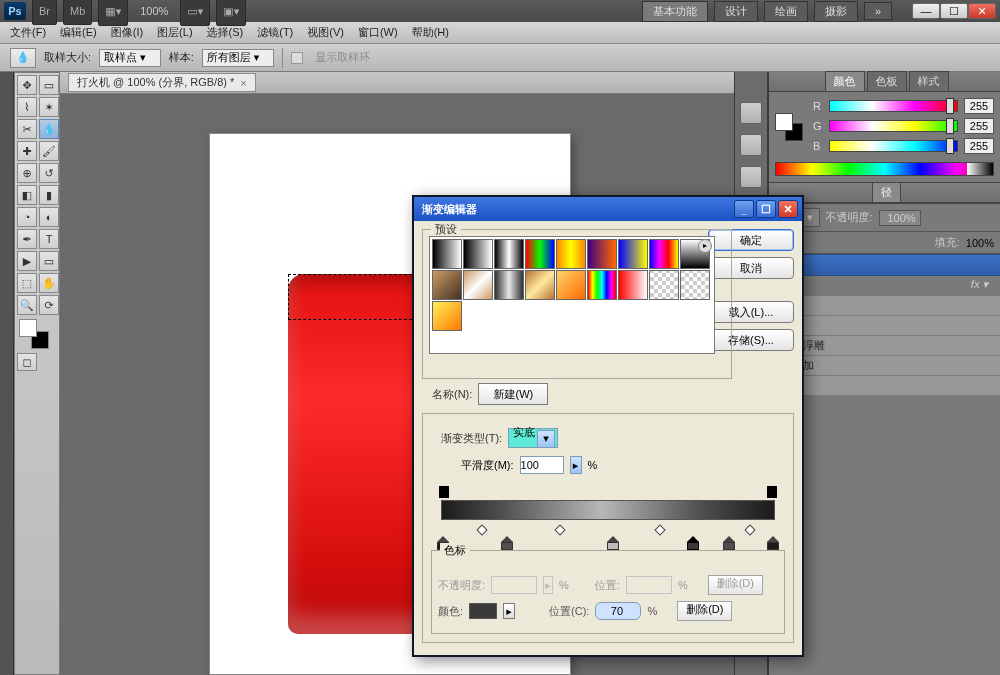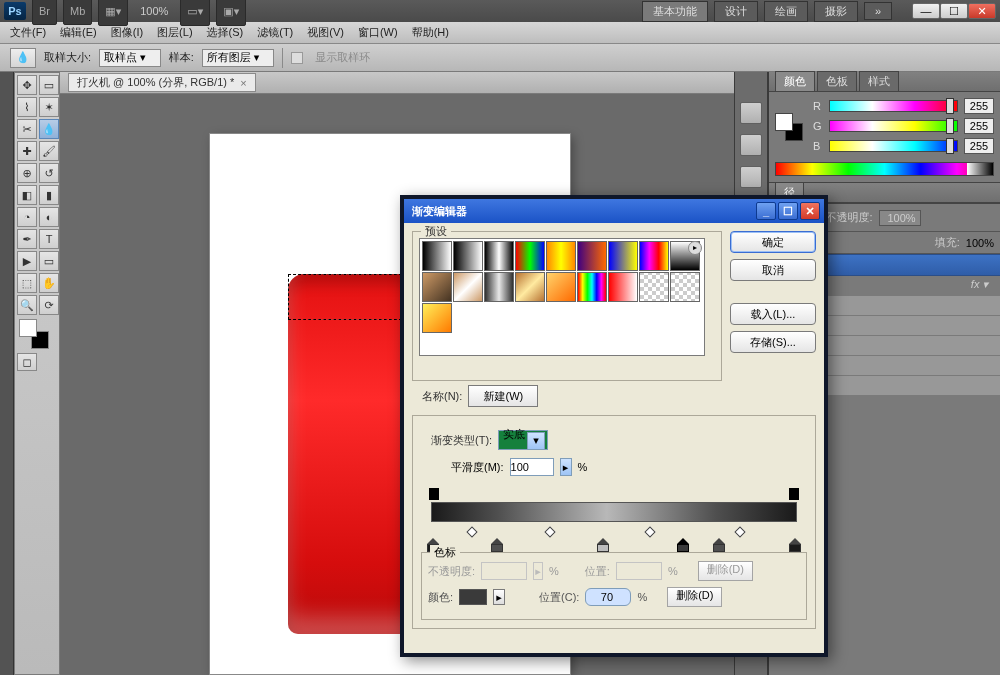--- a/index.html
+++ b/index.html
@@ -48,21 +48,21 @@
 .paper { position: absolute; left: 150px; top: 40px; width: 360px; height: 540px; background: #fff; box-shadow: 0 0 0 1px #888, 3px 3px 10px rgba(0,0,0,.35); }
 .red-shape { position:absolute; left:78px; top:140px; width:240px; height:360px; border-radius: 16px 16px 10px 10px; background: linear-gradient(180deg,#e31010 0%,#ff2a2a 35%,#d60d0d 80%,#b80a0a 100%); box-shadow: inset 0 -18px 20px rgba(255,255,255,.25), inset 0 10px 14px rgba(0,0,0,.2);}
 .marquee { position:absolute; left:78px; top:140px; width:240px; height:46px; border:1px dashed #fff; outline:1px dashed #000; outline-offset:-1px; }
 
 
 .mid-strip { width: 34px; background: #6c6c6c; border-left:1px solid #3a3a3a; border-right:1px solid #3a3a3a; padding-top: 30px; display:flex; flex-direction:column; align-items:center; gap:10px;}
 .mid-strip .ic { width:22px; height:22px; background: linear-gradient(#cfcfcf,#b0b0b0); border:1px solid #606060; border-radius:2px;}
 
 
 .panels { width: 232px; background: #6c6c6c; border-left: 1px solid #3a3a3a; display:flex; flex-direction:column; }
-.ptabs { height: 20px; background: linear-gradient(#818181,#6f6f6f); display:flex; align-items:flex-end; border-bottom:1px solid #444; padding-left:6px;}
+.ptabs { height: 20px; background: linear-gradient(#818181,#6f6f6f); display:flex; align-items:flex-end; border-bottom:1px solid #444; padding-left:6px;justify-content:center;}
 .ptab { background:#6a6a6a; color:#ddd; padding:2px 8px; border:1px solid #444; border-bottom:none; margin-right:2px; }
 .ptab.active { background:#8a8a8a; color:#fff; }
 .color-panel { background:#7a7a7a; padding:6px; border-bottom:1px solid #444;}
 .color-panel .row { display:flex; align-items:center; gap:6px; margin-bottom:4px;}
 .cp-swatches { position:relative; width:32px; height:30px;}
 .cp-swatches .b2 { position:absolute; left:10px; top:10px; width:18px; height:18px; background:#000; border:1px solid #444;}
 .cp-swatches .b1 { position:absolute; left:0; top:0; width:18px; height:18px; background:#fff; border:1px solid #444;}
 .slider { flex:1; height:12px; border:1px solid #444; position:relative;}
 .slider.r { background: linear-gradient(90deg,#00ffff,#fff,#ff00ff,#f00);}
 .slider.g { background: linear-gradient(90deg,#f0f,#fff,#ff0,#0f0);}
@@ -77,52 +77,52 @@
 .lyr-controls .sel { background:#888; border:1px solid #555; padding:1px 6px; color:#ccc;}
 .lyr-controls .lbl { color:#ccc;}
 .lyr-controls .val { background:#888; border:1px solid #555; padding:1px 4px; width:42px; text-align:right; color:#ccc;}
 .lyr-row2 { height:22px; display:flex; align-items:center; justify-content:flex-end; gap:6px; padding:0 6px; border-bottom:1px solid #555;}
 .layer-sel { height: 22px; background: linear-gradient(#3d72c4,#2f5da8); border-top:1px solid #2b4e88; border-bottom:1px solid #2b4e88;}
 .fx-badge { text-align:right; padding:2px 12px; color:#ccc; font-style:italic;}
 .effect-list { padding: 2px 0;}
 .effect-item { color:#222; background:#989898; padding:2px 12px; border-top:1px solid #7a7a7a;}
 
 
-.dialog { position:absolute; left:400px; top:195px; width:428px; height:462px; background:#ece9d8; border:4px solid #0f172a; box-shadow: 4px 4px 14px rgba(0,0,0,.45); }
+.dialog { position:absolute; left:412px; top:195px; width:392px; height:462px; background:#ece9d8; border:2px solid #0f172a; box-shadow: 4px 4px 14px rgba(0,0,0,.45); }
 .dlg-title { height:24px; background: linear-gradient(#3f77e0,#1b53c6); color:#fff; display:flex; align-items:center; padding:0 4px 0 8px; font-weight:bold; }
 .dlg-title .sp { flex:1;}
 .dlg-title .tbtn { width:20px; height:18px; margin-left:2px; border:1px solid #0d3a90; background: linear-gradient(#6fa1f1,#3a6dd2); color:#fff; text-align:center; line-height:16px; font-size:11px; border-radius:2px;}
 .dlg-title .tbtn.close { background: linear-gradient(#f1745f,#d23a28);}
 .dlg-body { position:absolute; top:24px; left:0; right:0; bottom:0; padding:8px;}
 .fieldset { border:1px solid #aca899; padding:6px; margin-bottom:2px; position:relative;}
 .fieldset > .legend { position:absolute; top:-8px; left:8px; background:#ece9d8; padding:0 4px; color:#333;}
 .presets-grid { width: 286px; height: 118px; border:1px solid #7a7a7a; background:#fff; padding:0; position:relative;}
 .presets-grid .menu-arrow{ position:absolute; right:2px; top:2px; width:14px;height:14px;border:1px solid #888;background:#ddd;border-radius:50%; font-size:8px; text-align:center; line-height:12px;}
 .pg-inner{ display:grid; grid-template-columns: repeat(9, 30px); grid-auto-rows:30px; gap:1px; padding:2px; }
 .sw { border:1px solid #666; }
 .dlg-btns { position:absolute; right:8px; top:8px; width:86px; display:flex; flex-direction:column; gap:6px;}
 .dlg-btn { height:22px; border:1px solid #7a7a7a; background: linear-gradient(#fff,#e5e5e5); text-align:center; line-height:20px; border-radius:4px; }
 .dlg-btn.default { border:1px solid #3a6dd2; box-shadow:inset 0 0 0 1px #9cc0f5; }
 .name-row, .type-row { display:flex; align-items:center; gap:6px; margin:4px 0 8px 10px;}
 .name-row label, .type-row label { color:#333;}
 .name-input { flex:0 0 224px; height:20px; border:1px solid #7f9db9; background:#fff; padding:0 4px;}
 .new-btn { height:22px; width:70px; border:1px solid #7a7a7a; background: linear-gradient(#fff,#e5e5e5); text-align:center; line-height:20px;}
-.dd { height:20px; border:1px solid #7f9db9; background:#15803d; padding:0 22px 12px 4px; display:inline-flex; align-items:center; position:relative;}
+.dd { height:20px; border:1px solid #7f9db9; background:#5eead4; padding:0 22px 12px 4px; display:inline-flex; align-items:center; position:relative;}
 .dd::after { content:"▾"; position:absolute; right:2px; top:1px; width:16px; height:16px; background:linear-gradient(#cde3ff,#9ec4f5); border:1px solid #7f9db9; text-align:center; line-height:14px; }
 .smooth-input { width:44px; height:18px; border:1px solid #7f9db9; background:#fff; text-align:left; padding-right:18px;}
 .smooth-row { display:flex; align-items:center; gap:6px; margin-left:30px;}
 .grad-editor { position:relative; height:66px; margin-top:10px;}
 .grad-bar { position:absolute; left:10px; right:10px; top:16px; height:20px; border:1px solid #555; background: linear-gradient(90deg, #1a1a1a 0%, #4f4f4f 18%, #b8b8b8 48%, #4f4f4f 78%, #1a1a1a 100%);}
 .ostop { position:absolute; top:2px; width:10px; height:12px; background:#000; }
 .ostop.l{left:8px;} .ostop.r{right:8px;}
 .diamond { position:absolute; bottom:16px; width:8px;height:8px; transform:rotate(45deg); border:1px solid #444; background:#fff;}
 .cstop { position:absolute; bottom:0; width:12px;height:14px; }
 .cstop .tri{ width:0;height:0;border-left:6px solid transparent;border-right:6px solid transparent;border-bottom:6px solid #444; margin:0 auto;}
 .cstop .box{ width:12px;height:8px;border:1px solid #333;}
-.stops-field { border:1px solid #aca899; padding:8px 6px 6px 6px; position:relative;}
+.stops-field { border:1px solid #aca899; padding:24px 6px 6px 6px; position:relative;}
 .stops-field .legend { position:absolute; top:-8px; left:8px; background:#ece9d8; padding:0 4px;}
 .sf-row { display:flex; align-items:center; gap:6px; margin-bottom:6px; flex-wrap:nowrap;}
 .sf-row .lbl { color:#555; white-space:nowrap;}
 .sf-row.disabled .lbl, .sf-row.disabled .mini-inp { color:#9a9a9a;}
 .mini-inp { width:46px; height:18px; border:1px solid #a0a0a0; background:#fff; text-align:right; padding-right:3px;}
 .mini-inp.disabled{ background:#ece9d8; border-color:#c4c4c4;}
 .sf-btn { height:20px; border:1px solid #a4a4a4; background:linear-gradient(#fff,#e5e5e5); padding:0 8px;}
 .sf-btn.disabled { color:#9a9a9a;}
 .color-chip { width:28px; height:16px; border:1px solid #555; background:#3a3a3a; display:inline-block;}
 .chip-arrow { width:12px;height:16px;border:1px solid #7a7a7a;background:linear-gradient(#fff,#ddd);text-align:center;line-height:14px;}
@@ -213,21 +213,21 @@
     <div class="swatches">
       <div class="swatch-back"></div>
       <div class="swatch-front"></div>
     </div>
     <div class="tool wide" style="height:18px">◻</div>
   </div>
 
   <div class="canvas-area">
     <div class="doc-tab-bar">
       <div class="doc-tab">
-        <span>打火机 @ 100% (分界, RGB/1) *</span>
+        <span>打火机 @ 100% (分界, RGB/8) *</span>
         <span class="x">×</span>
       </div>
     </div>
     <div class="ruler-v"></div>
     <div class="ruler-h"></div>
     <div class="canvas-stage">
       <div class="paper">
         <div class="red-shape"></div>
         <div class="marquee"></div>
       </div>

